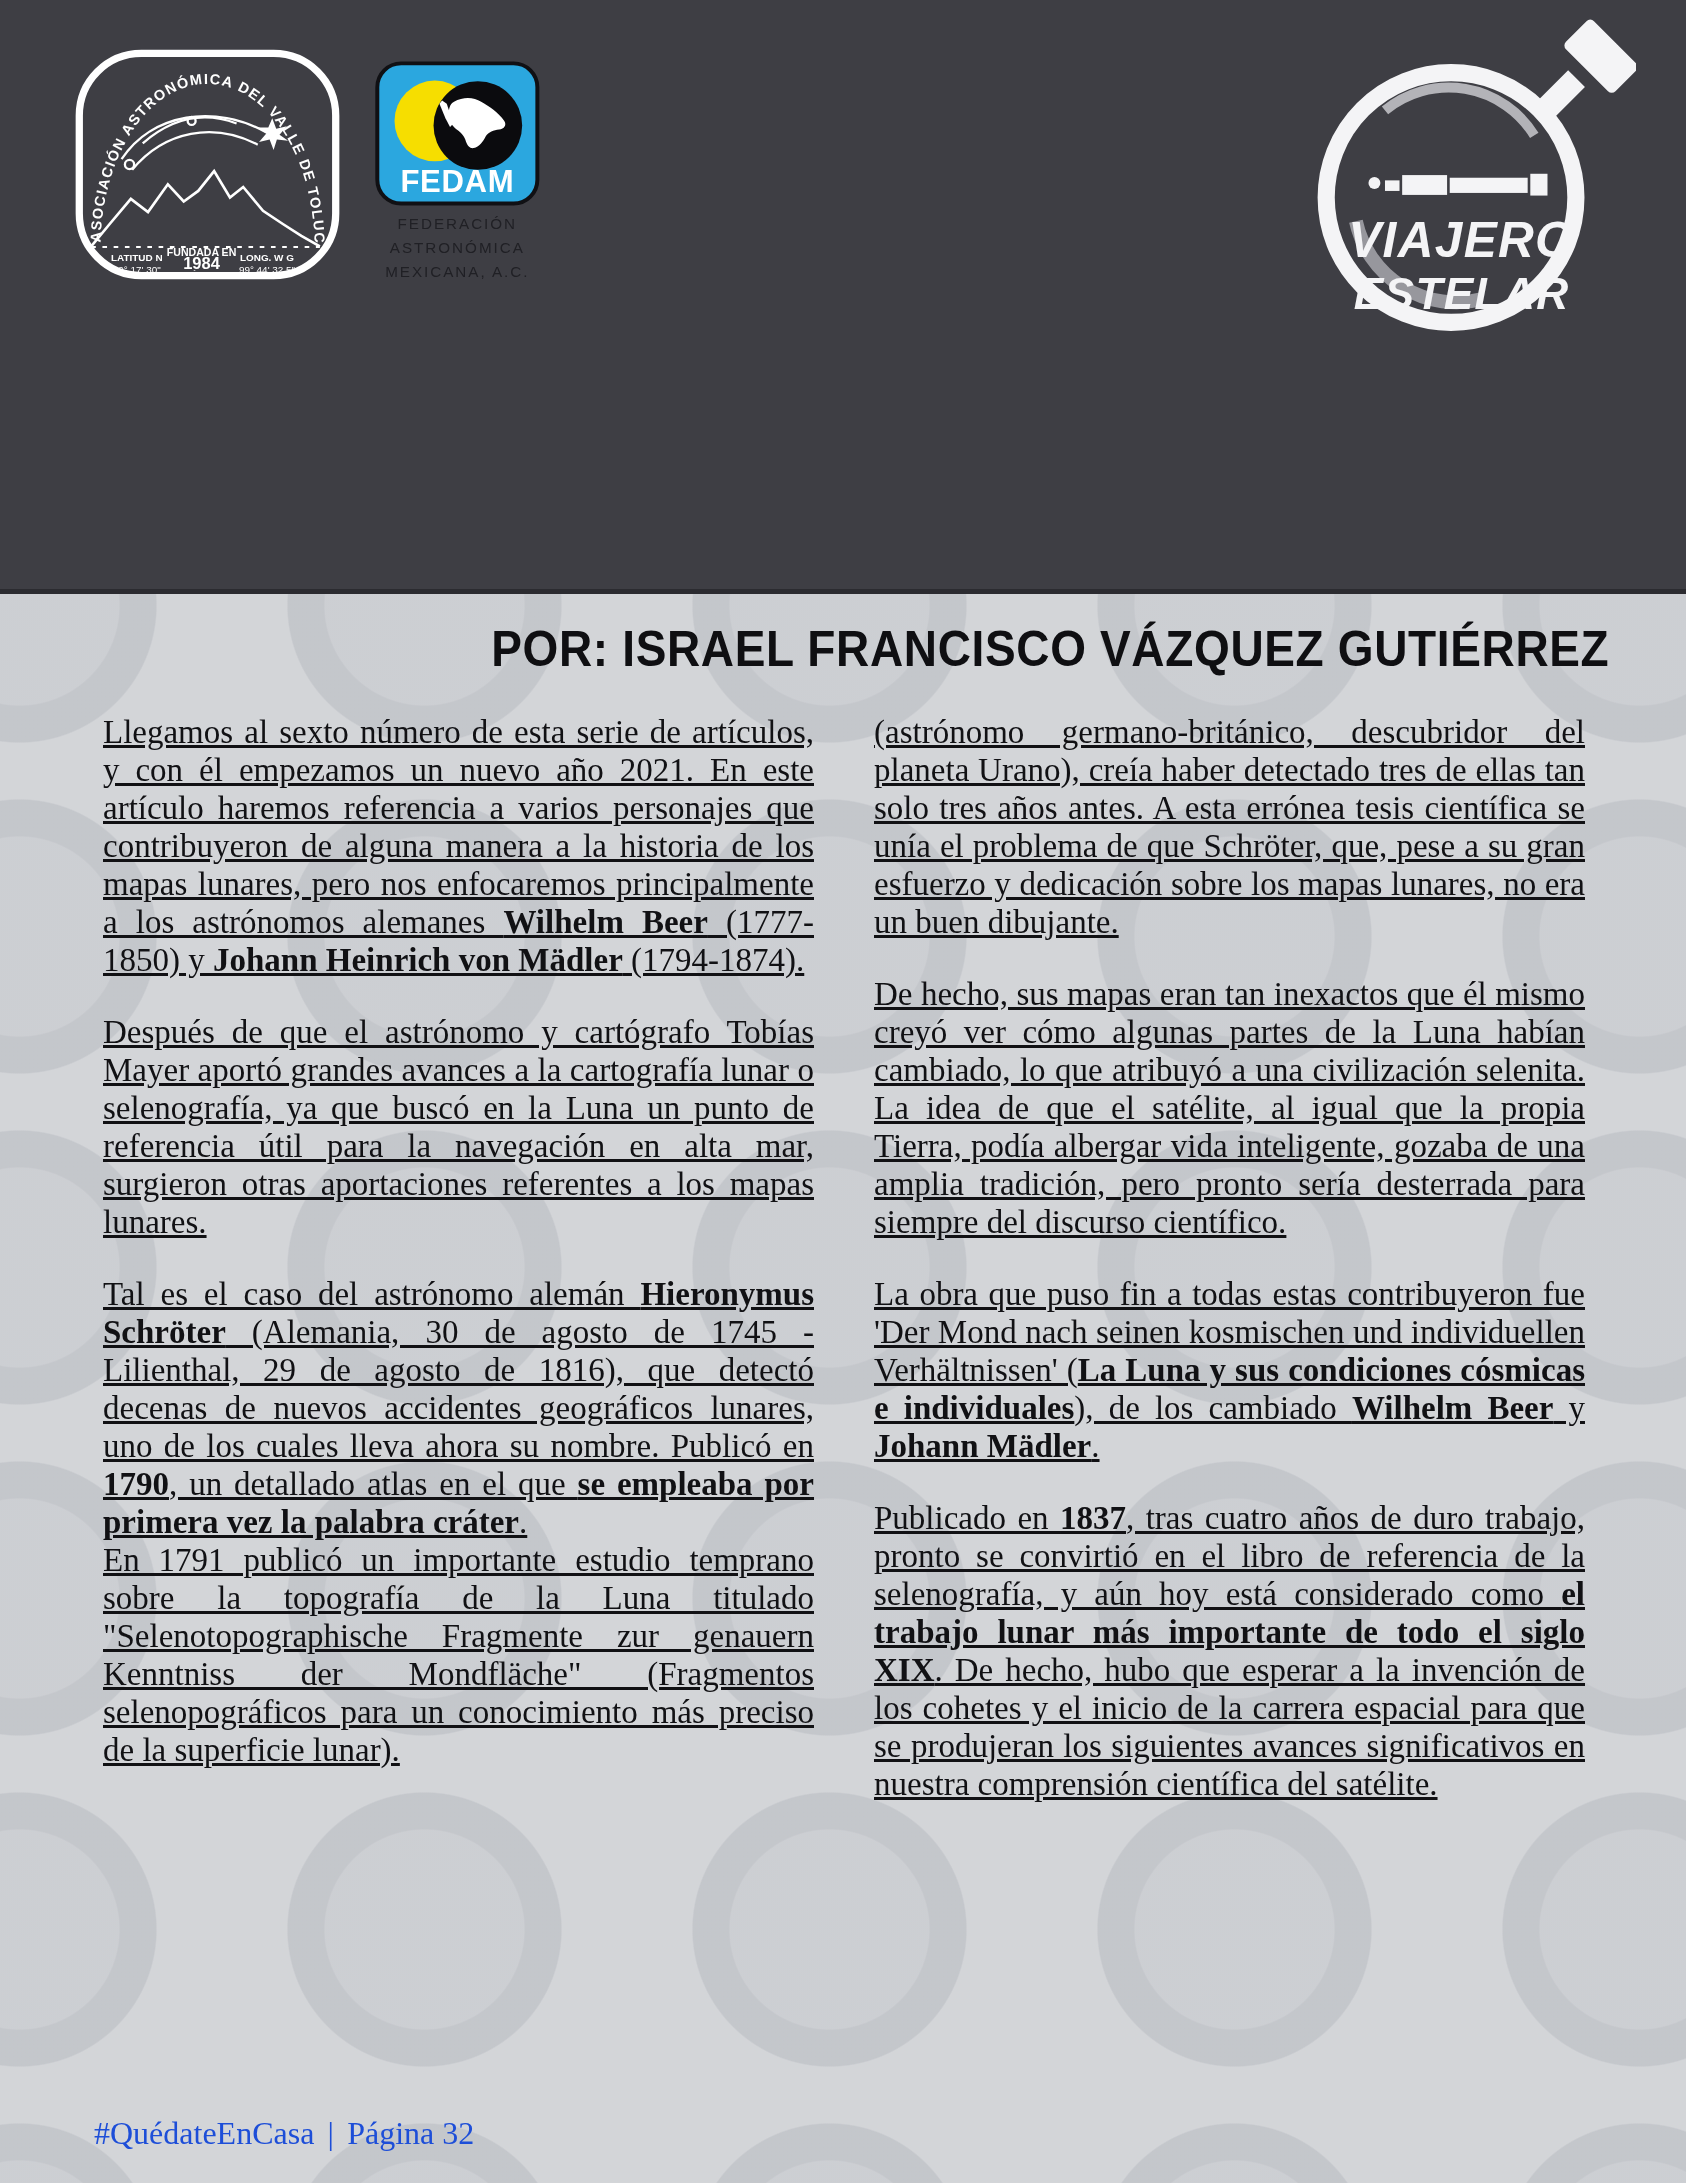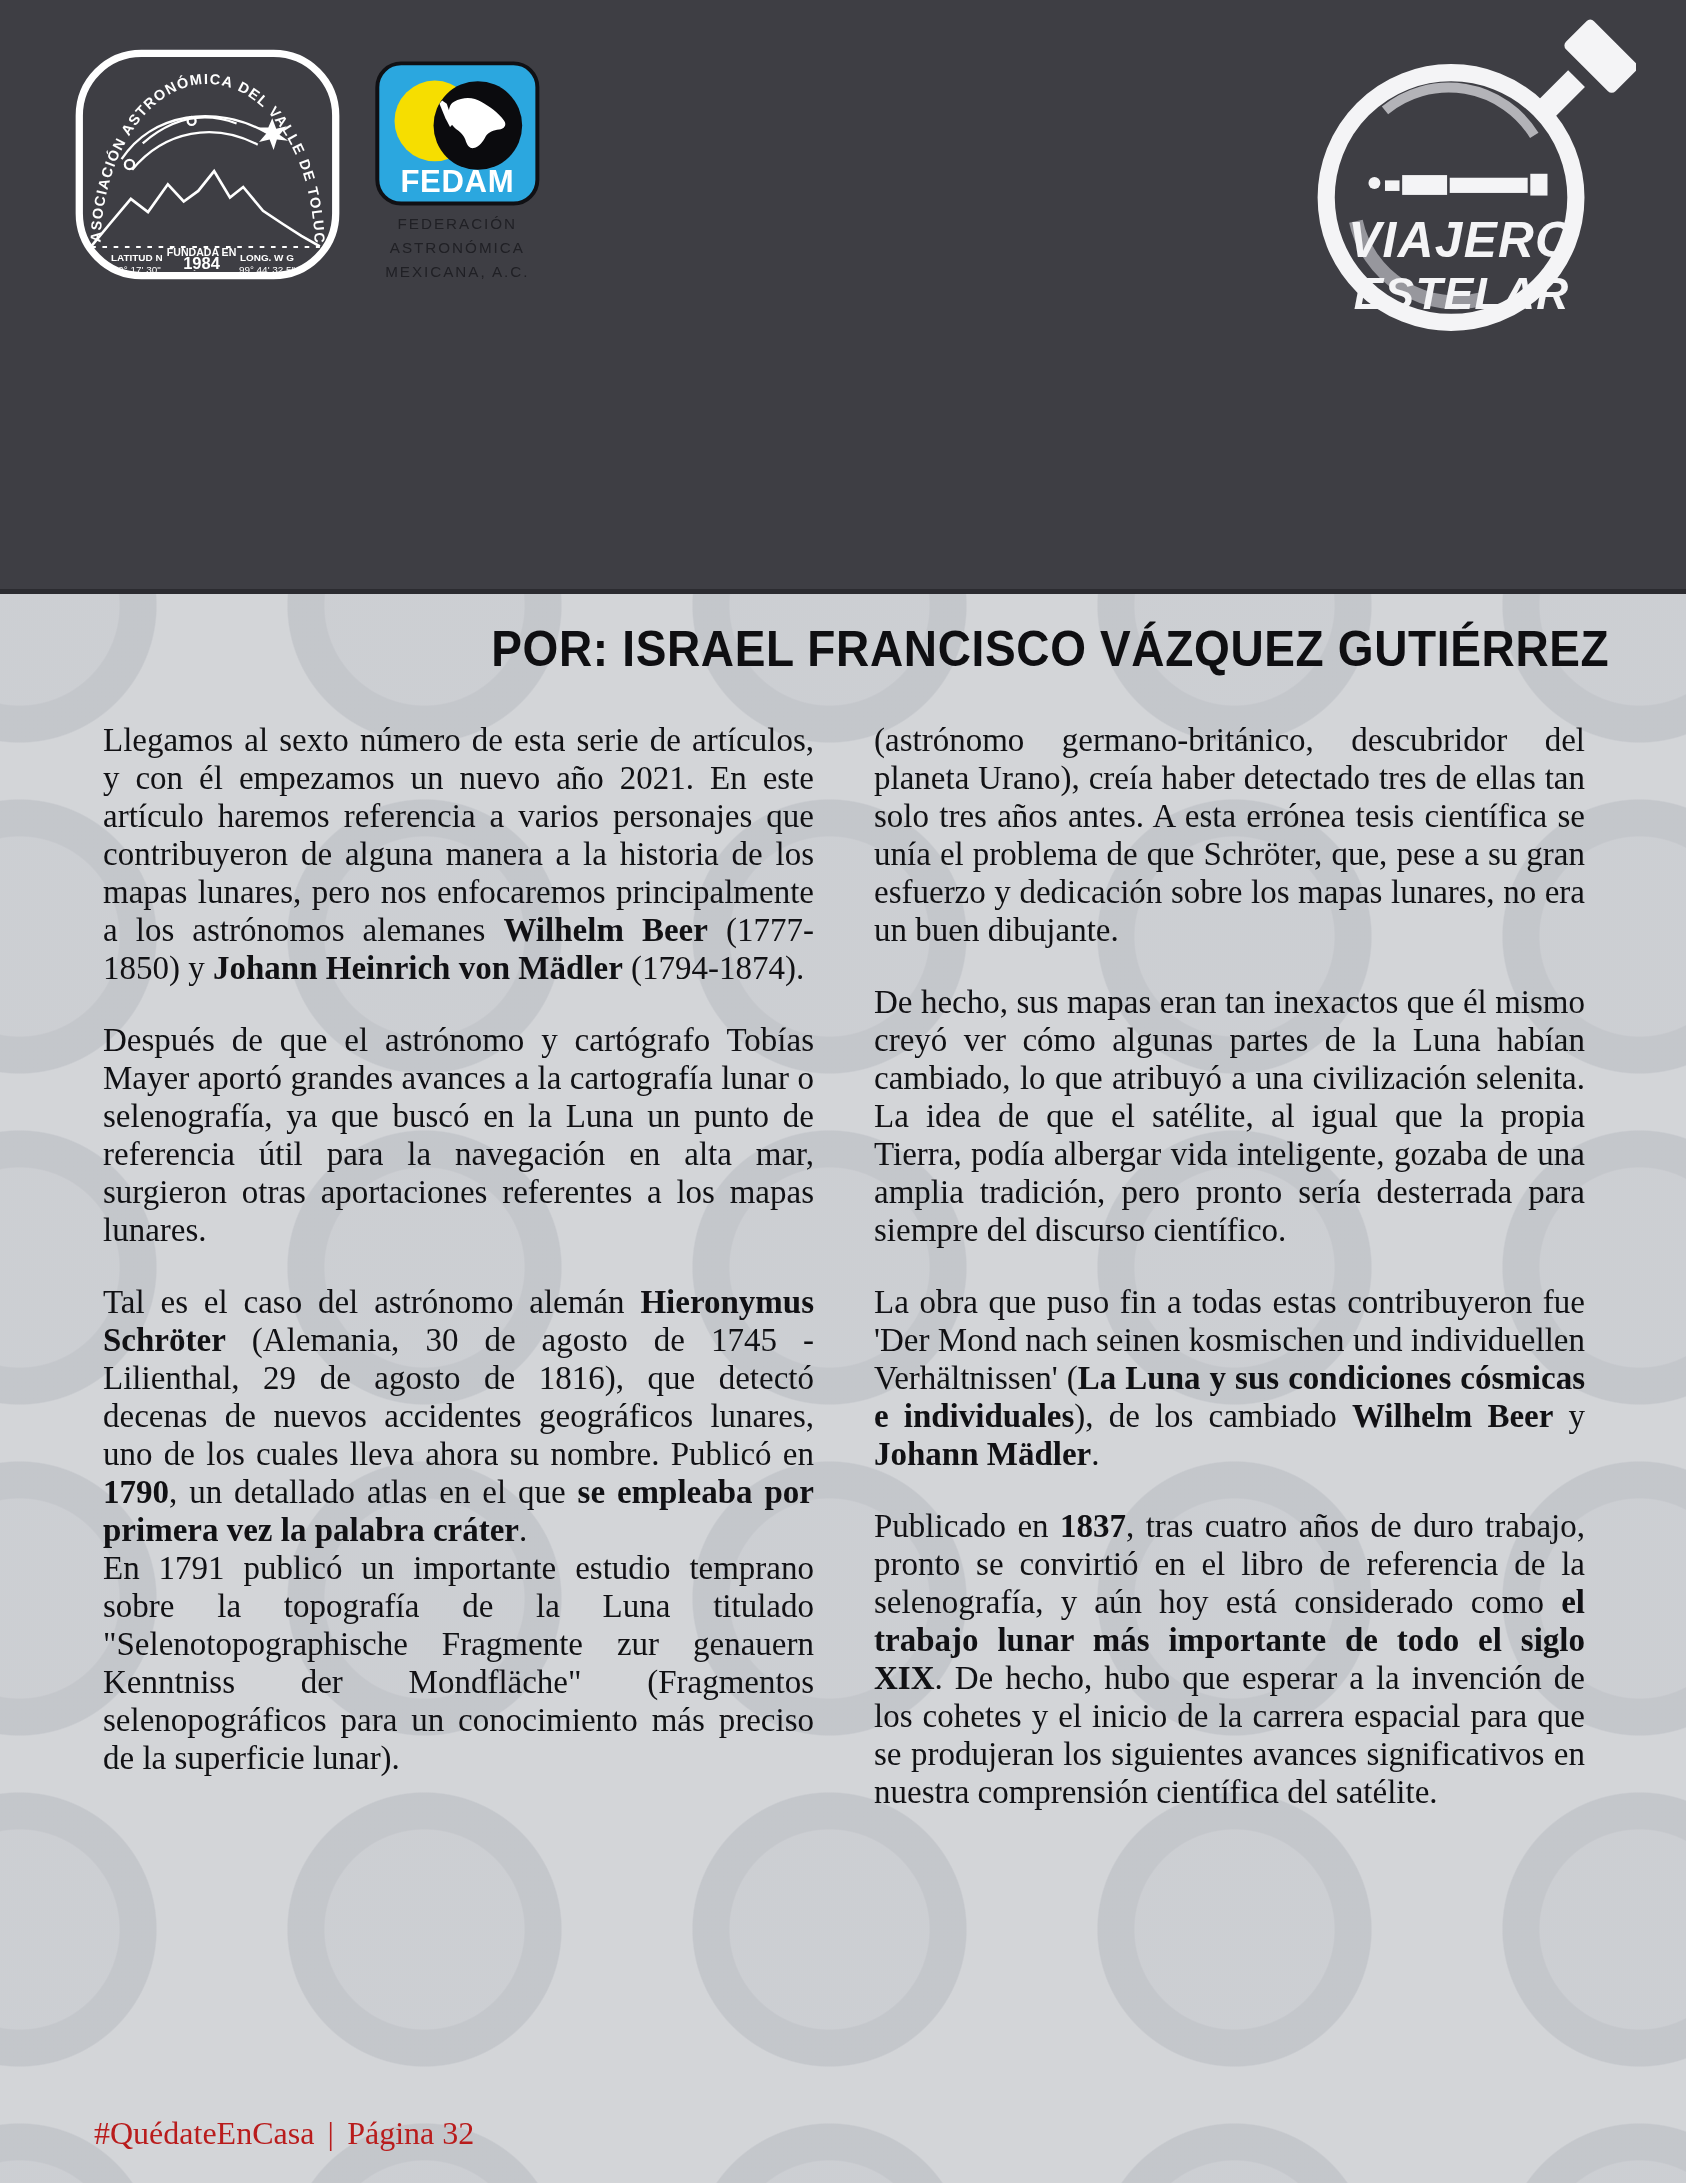--- a/index.html
+++ b/index.html
@@ -56,28 +56,28 @@
   .columns{
     position:absolute;left:103px;top:713px;width:1482px;
     display:flex;gap:60px;
   }
   .col{
     width:711px;
     font-size:33px;line-height:38px;
     color:#111114;
     text-align:justify;
   }
-  .col p{margin:8px 0 34px 0;}
+  .col p{margin:0 0 34px 0;text-decoration:underline;}
   .col p:last-child{margin-bottom:0;}
   .col b{font-weight:700;}
   
   .pagefooter{
     position:absolute;left:94px;top:2115px;
     font-size:32px;line-height:37px;
-    color:#b91c1c;white-space:nowrap;
+    color:#1d4ed8;white-space:nowrap;
   }
   .pagefooter .sep{margin:0 13.2px;}
 </style>
 </head>
 <body>
 
 <div class="page">
 
   <div class="masthead">
 

